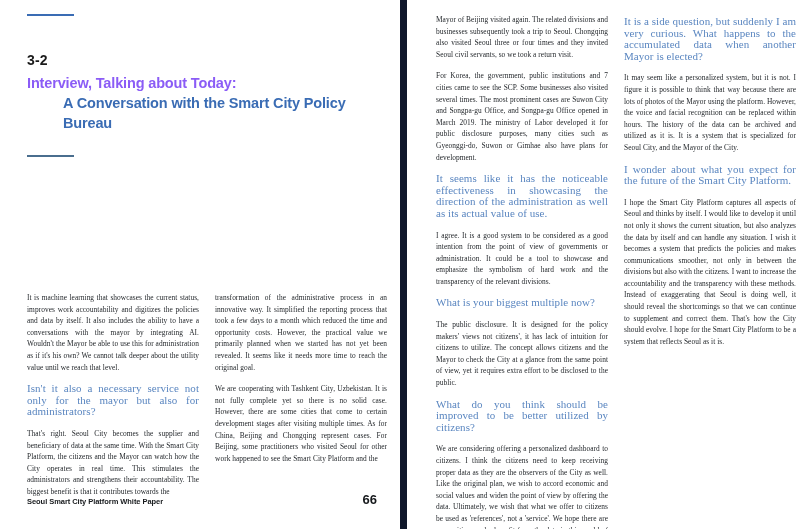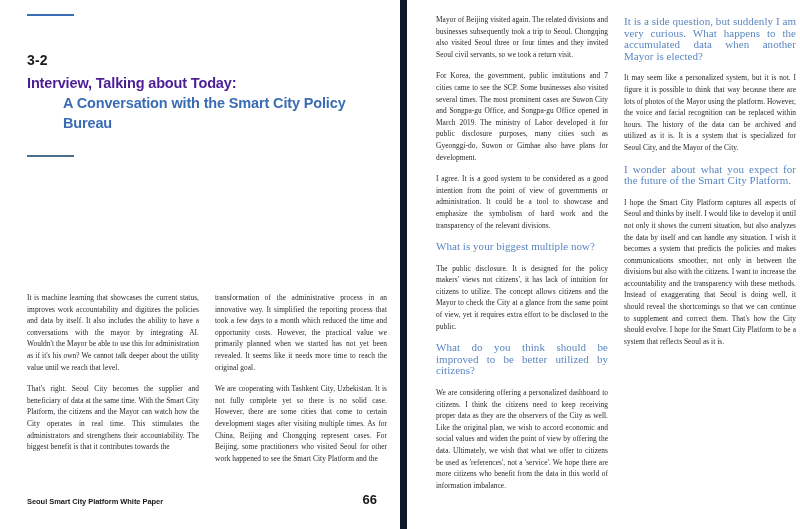--- a/index.html
+++ b/index.html
@@ -61,21 +61,21 @@
   .title-block {
     position: absolute;
     left: 27px;
     top: 73px;
     width: 350px;
   }
   .title-line1 {
     font-family: "Liberation Sans", sans-serif;
     font-size: 14.5px;
     font-weight: bold;
-    color: #4c1d95;
+    color: #8b5cf6;
     line-height: 20px;
     letter-spacing: -0.15px;
   }
   .title-line2 {
     font-family: "Liberation Sans", sans-serif;
     font-size: 14.5px;
     font-weight: bold;
     color: #3a6cb4;
     line-height: 20px;
     letter-spacing: -0.15px;
@@ -169,40 +169,42 @@
     <div class="title-block">
       <div class="title-line1">Interview, Talking about Today:</div>
       <div class="title-line2">A Conversation with the Smart City Policy Bureau</div>
     </div>
 
     <div class="rule rule-bottom"></div>
 
     <div class="cols">
       <div class="col" id="left-col-1">
           <p class="body">It is machine learning that showcases the current status, improves work accountability and digitizes the policies and data by itself. It also includes the ability to have a conversations with the mayor by integrating AI. Wouldn't the Mayor be able to use this for administration as if it's his own? We cannot talk deeper about the utility value until we reach that level.</p>
+          <p class="q">Isn't it also a necessary service not only for the mayor but also for administrators?</p>
           <p class="body">That's right. Seoul City becomes the supplier and beneficiary of data at the same time. With the Smart City Platform, the citizens and the Mayor can watch how the City operates in real time. This stimulates the administrators and strengthens their accountability. The biggest benefit is that it contributes towards the</p>
         </div>
       <div class="col" id="left-col-2">
           <p class="body">transformation of the administrative process in an innovative way. It simplified the reporting process that took a few days to a month which reduced the time and opportunity costs. However, the practical value we primarily planned when we started has not yet been revealed. It seems like it needs more time to reach the original goal.</p>
           <p class="body">We are cooperating with Tashkent City, Uzbekistan. It is not fully complete yet so there is no solid case. However, there are some cities that come to certain development stages after visiting multiple times. As for China, Beijing and Chongqing represent cases. For Beijing, some practitioners who visited Seoul for other work happened to see the Smart City Platform and the</p>
         </div>
     </div>
 
     <div class="footer">
       <span class="footer-label">Seoul Smart City Platform White Paper</span>
       <span class="footer-page">66</span>
     </div>
   </div>
 
   <div class="page right">
 
     <div class="cols">
       <div class="col" id="right-col-1">
           <p class="body">Mayor of Beijing visited again. The related divisions and businesses subsequently took a trip to Seoul. Chongqing also visited Seoul three or four times and they invited Seoul civil servants, so we took a return visit.</p>
           <p class="body">For Korea, the government, public institutions and 7 cities came to see the SCP. Some businesses also visited several times. The most prominent cases are Suwon City and Songpa-gu Office, and Songpa-gu Office opened in March 2019. The ministry of Labor developed it for public disclosure purposes, many cities such as Gyeonggi-do, Suwon or Gimhae also have plans for development.</p>
+          <p class="q">It seems like it has the noticeable effectiveness in showcasing the direction of the administration as well as its actual value of use.</p>
           <p class="body">I agree. It is a good system to be considered as a good intention from the point of view of governments or administration. It could be a tool to showcase and emphasize the symbolism of hard work and the transparency of the relevant divisions.</p>
           <p class="q">What is your biggest multiple now?</p>
           <p class="body">The public disclosure. It is designed for the policy makers' views not citizens', it has lack of intuition for citizens to utilize. The concept allows citizens and the Mayor to check the City at a glance from the same point of view, yet it requires extra effort to be disclosed to the public.</p>
           <p class="q">What do you think should be improved to be better utilized by citizens?</p>
           <p class="body">We are considering offering a personalized dashboard to citizens. I think the citizens need to keep receiving proper data as they are the observers of the City as well. Like the original plan, we wish to accord economic and social values and widen the point of view by offering the data. Ultimately, we wish that what we offer to citizens be used as 'references', not a 'service'. We hope there are more citizens who benefit from the data in this world of information imbalance.</p>
         </div>
       <div class="col" id="right-col-2">
           <p class="q lead">It is a side question, but suddenly I am very curious. What happens to the accumulated data when another Mayor is elected?</p>
           <p class="body">It may seem like a personalized system, but it is not. I figure it is possible to think that way because there are lots of photos of the Mayor using the platform. However, the voice and facial recognition can be replaced within hours. The history of the data can be archived and utilized as it is. It is a system that is specialized for Seoul City, and the Mayor of the City.</p>
           <p class="q">I wonder about what you expect for the future of the Smart City Platform.</p>

